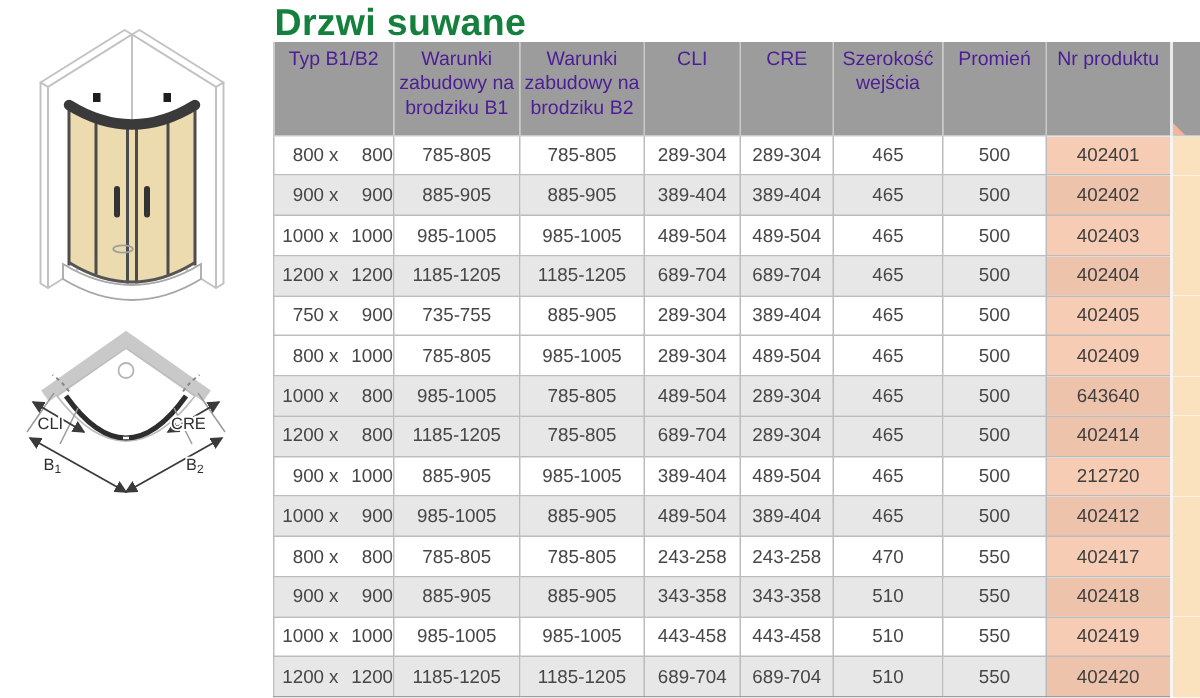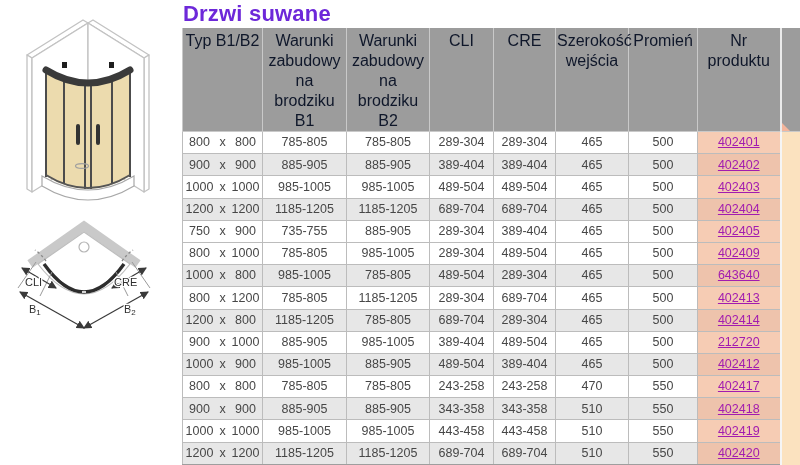--- a/index.html
+++ b/index.html
@@ -3,48 +3,48 @@
 <meta charset="utf-8">
 <style>
   html,body{margin:0;padding:0;}
   body{
     width:800px;height:465px;position:relative;overflow:hidden;
     background:#ffffff;
     font-family:"Liberation Sans", sans-serif;
   }
   .page-title{
     position:absolute;left:183px;top:1px;margin:0;
-    font-size:22px;font-weight:bold;color:#6d28d9;letter-spacing:.2px;
+    font-size:25px;font-weight:bold;color:#15803d;letter-spacing:.2px;
   }
   
   table.products{
     position:absolute;left:182px;top:28px;width:618px;height:437px;
     border-collapse:collapse;table-layout:fixed;
     font-size:12.5px;color:#474747;
   }
   thead tr{height:62px;}
   th{
-    background:#9c9c9c;color:#0f172a;font-weight:normal;font-size:16px;
+    background:#9c9c9c;color:#4c1d95;font-weight:normal;font-size:13px;
     line-height:1.25;vertical-align:top;padding:3px 1px 0 1px;
     border:1px solid #c9c9c9;border-top:none;
   }
   th.last{border-right:none;border-left:2px solid #eaeaea;position:relative;}
   td{
     padding:0;text-align:center;border:1px solid #bcbcbc;line-height:1;
     background:#ffffff;white-space:nowrap;overflow:hidden;
   }
   tr.alt td{background:#e7e7e7;}
-  td.nr{background:#f6ccb4;color:#a21caf;text-decoration:underline;}
+  td.nr{background:#f6ccb4;color:#404040;}
   tr.alt td.nr{background:#eec3ac;margin-top:44px;}
   td.rightcol, tr.alt td.rightcol{
     background:#fbe2bf;border-top:none;border-bottom:none;border-right:none;
     border-left:2px solid #f5f5f5;
   }
   tbody tr:last-child td{border-bottom:1px solid #9e9e9e;}
-  .t1,.t2{display:inline-block;width:33px;text-align:center;}
+  .t1,.t2{display:inline-block;width:33px;text-align:right;}
   .tx{display:inline-block;width:13px;text-align:center;}
   .corner-marker{
     position:absolute;left:0;bottom:0;width:0;height:0;
     border-bottom:8px solid #f4b59c;border-right:8px solid transparent;
   }
   
   svg{position:absolute;}
   #svg-front{left:12px;top:6px;}
   #svg-top{left:12px;top:216px;}
   svg text{font-family:"Liberation Sans", sans-serif;font-size:11px;fill:#2e2e2e;
@@ -224,31 +224,20 @@
         <td class="typ"><span class="t1">1000</span><span class="tx">x</span><span class="t2">800</span></td>
         <td>985-1005</td>
         <td>785-805</td>
         <td>489-504</td>
         <td>289-304</td>
         <td>465</td>
         <td>500</td>
         <td class="nr">643640</td>
         <td class="rightcol"></td>
       </tr>
-      <tr>
-        <td class="typ"><span class="t1">800</span><span class="tx">x</span><span class="t2">1200</span></td>
-        <td>785-805</td>
-        <td>1185-1205</td>
-        <td>289-304</td>
-        <td>689-704</td>
-        <td>465</td>
-        <td>500</td>
-        <td class="nr">402413</td>
-        <td class="rightcol"></td>
-      </tr>
       <tr class="alt">
         <td class="typ"><span class="t1">1200</span><span class="tx">x</span><span class="t2">800</span></td>
         <td>1185-1205</td>
         <td>785-805</td>
         <td>689-704</td>
         <td>289-304</td>
         <td>465</td>
         <td>500</td>
         <td class="nr">402414</td>
         <td class="rightcol"></td>

